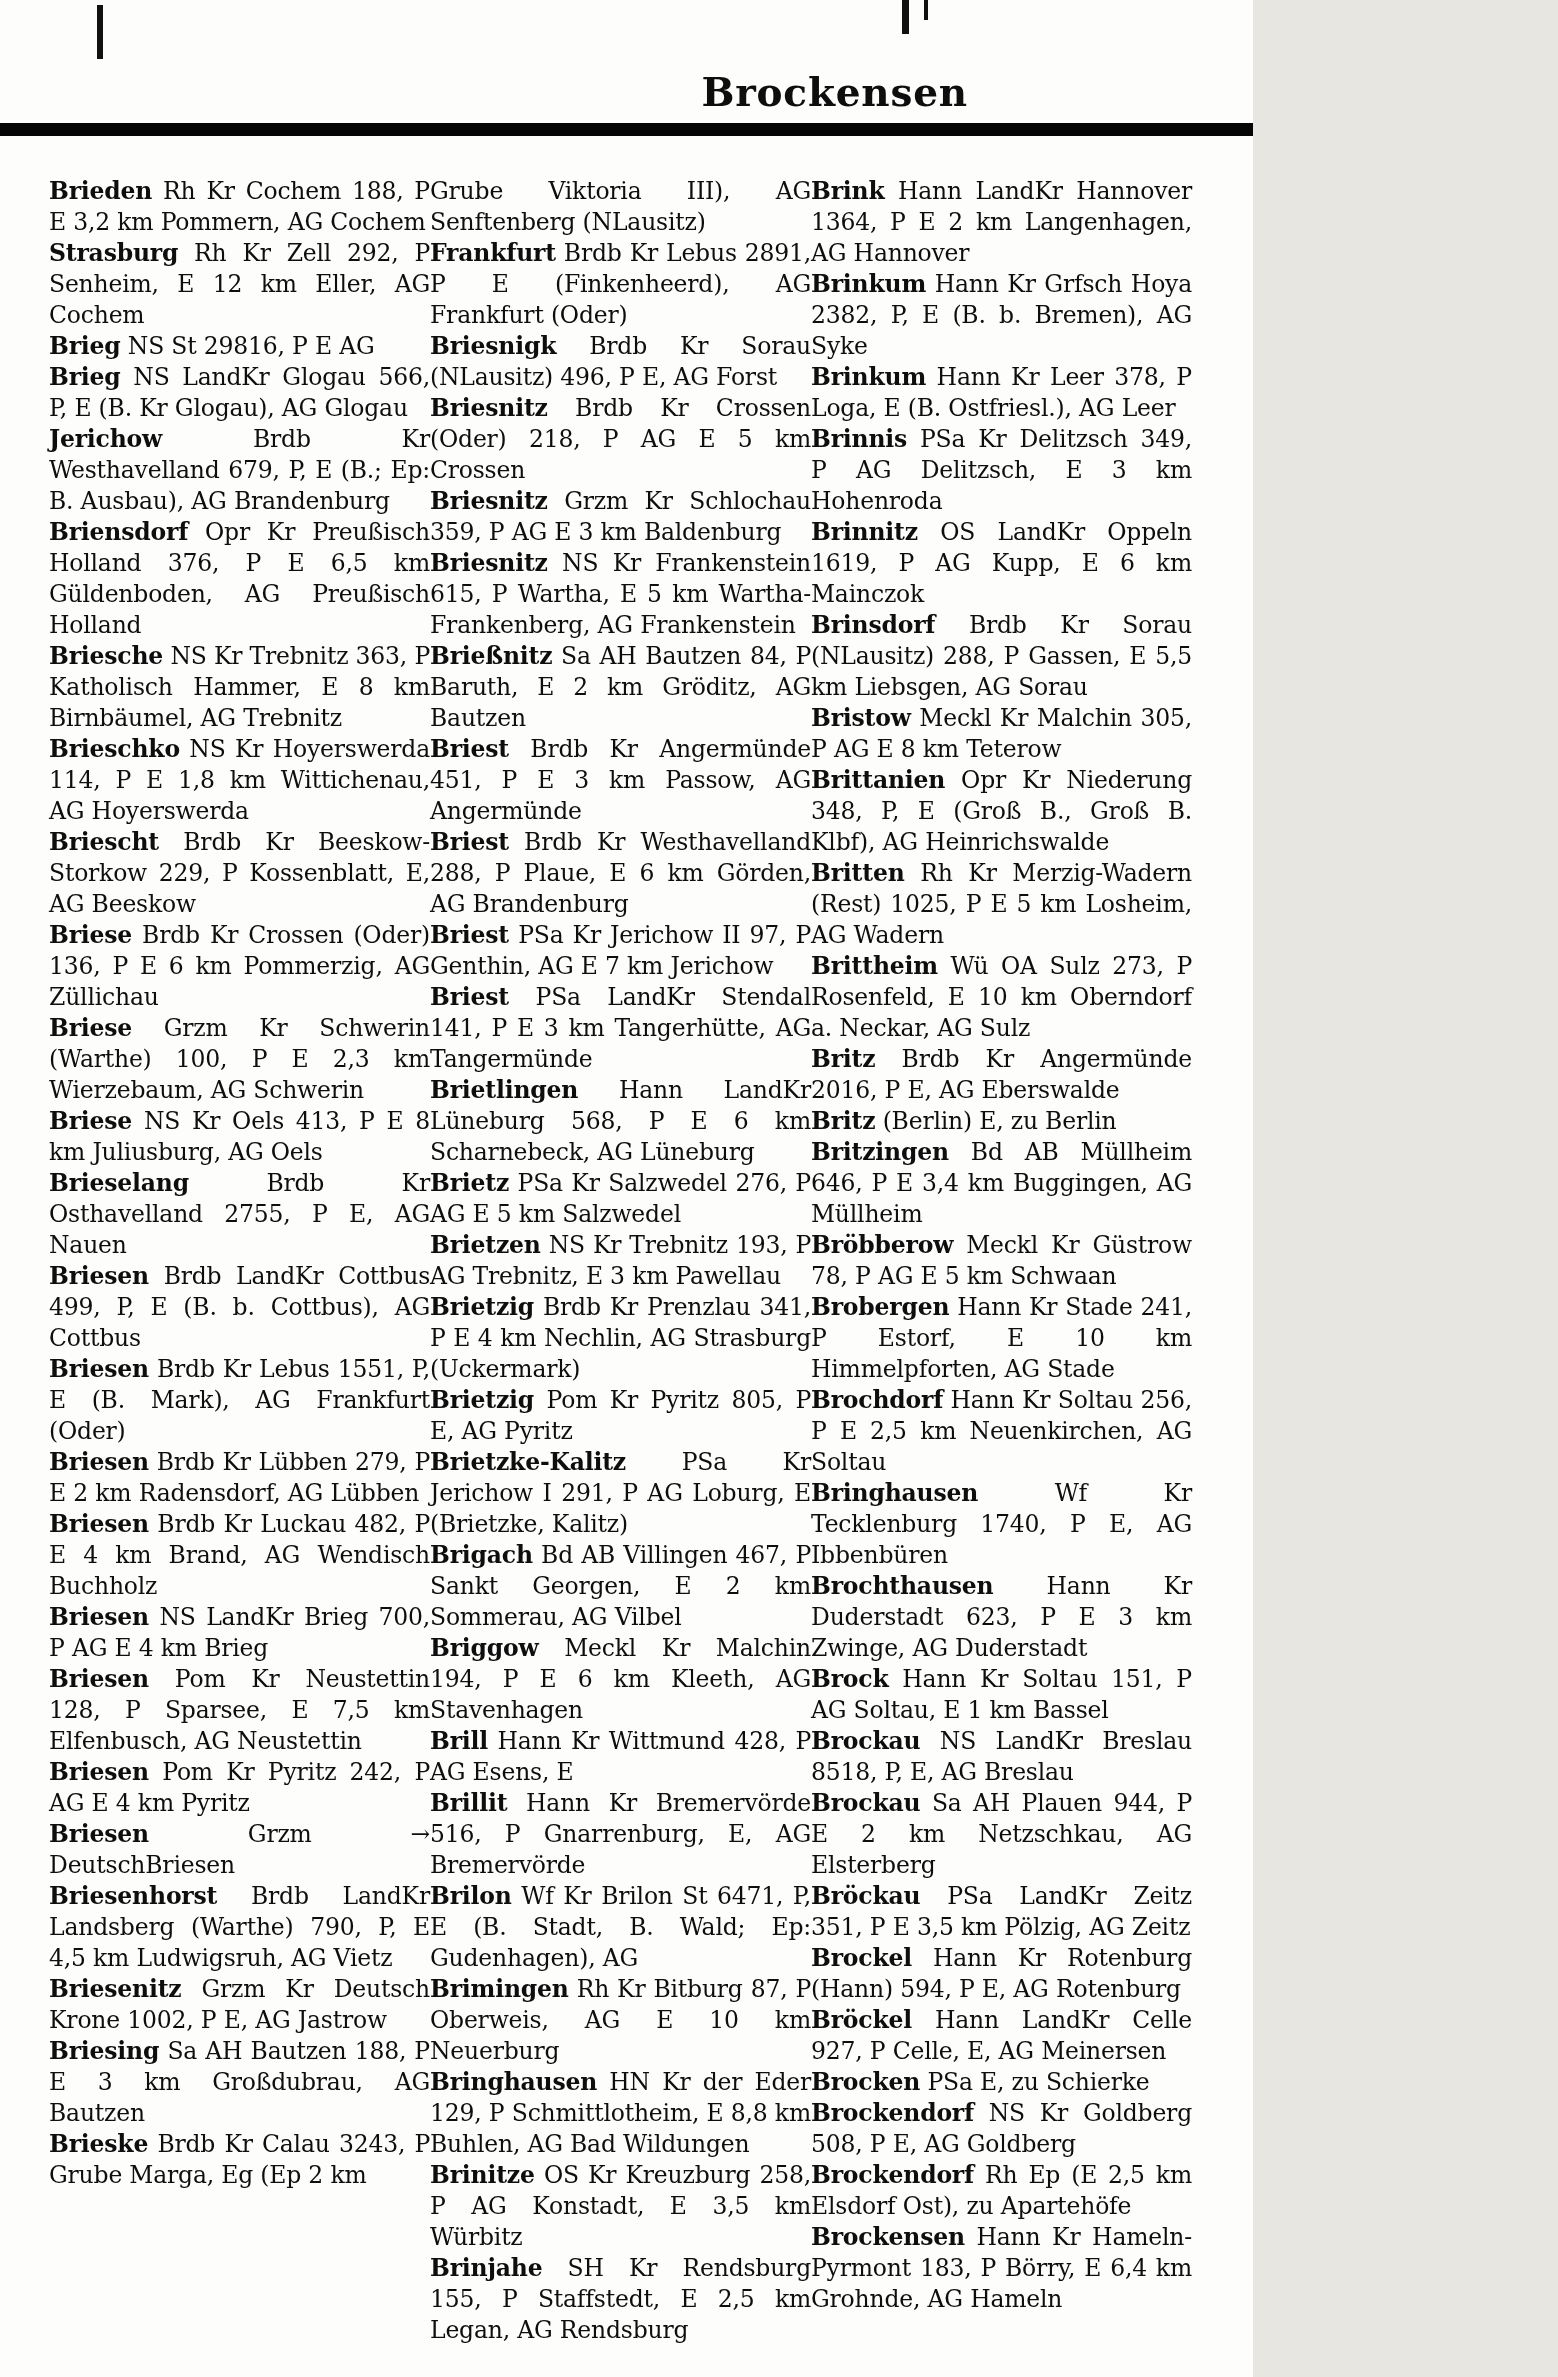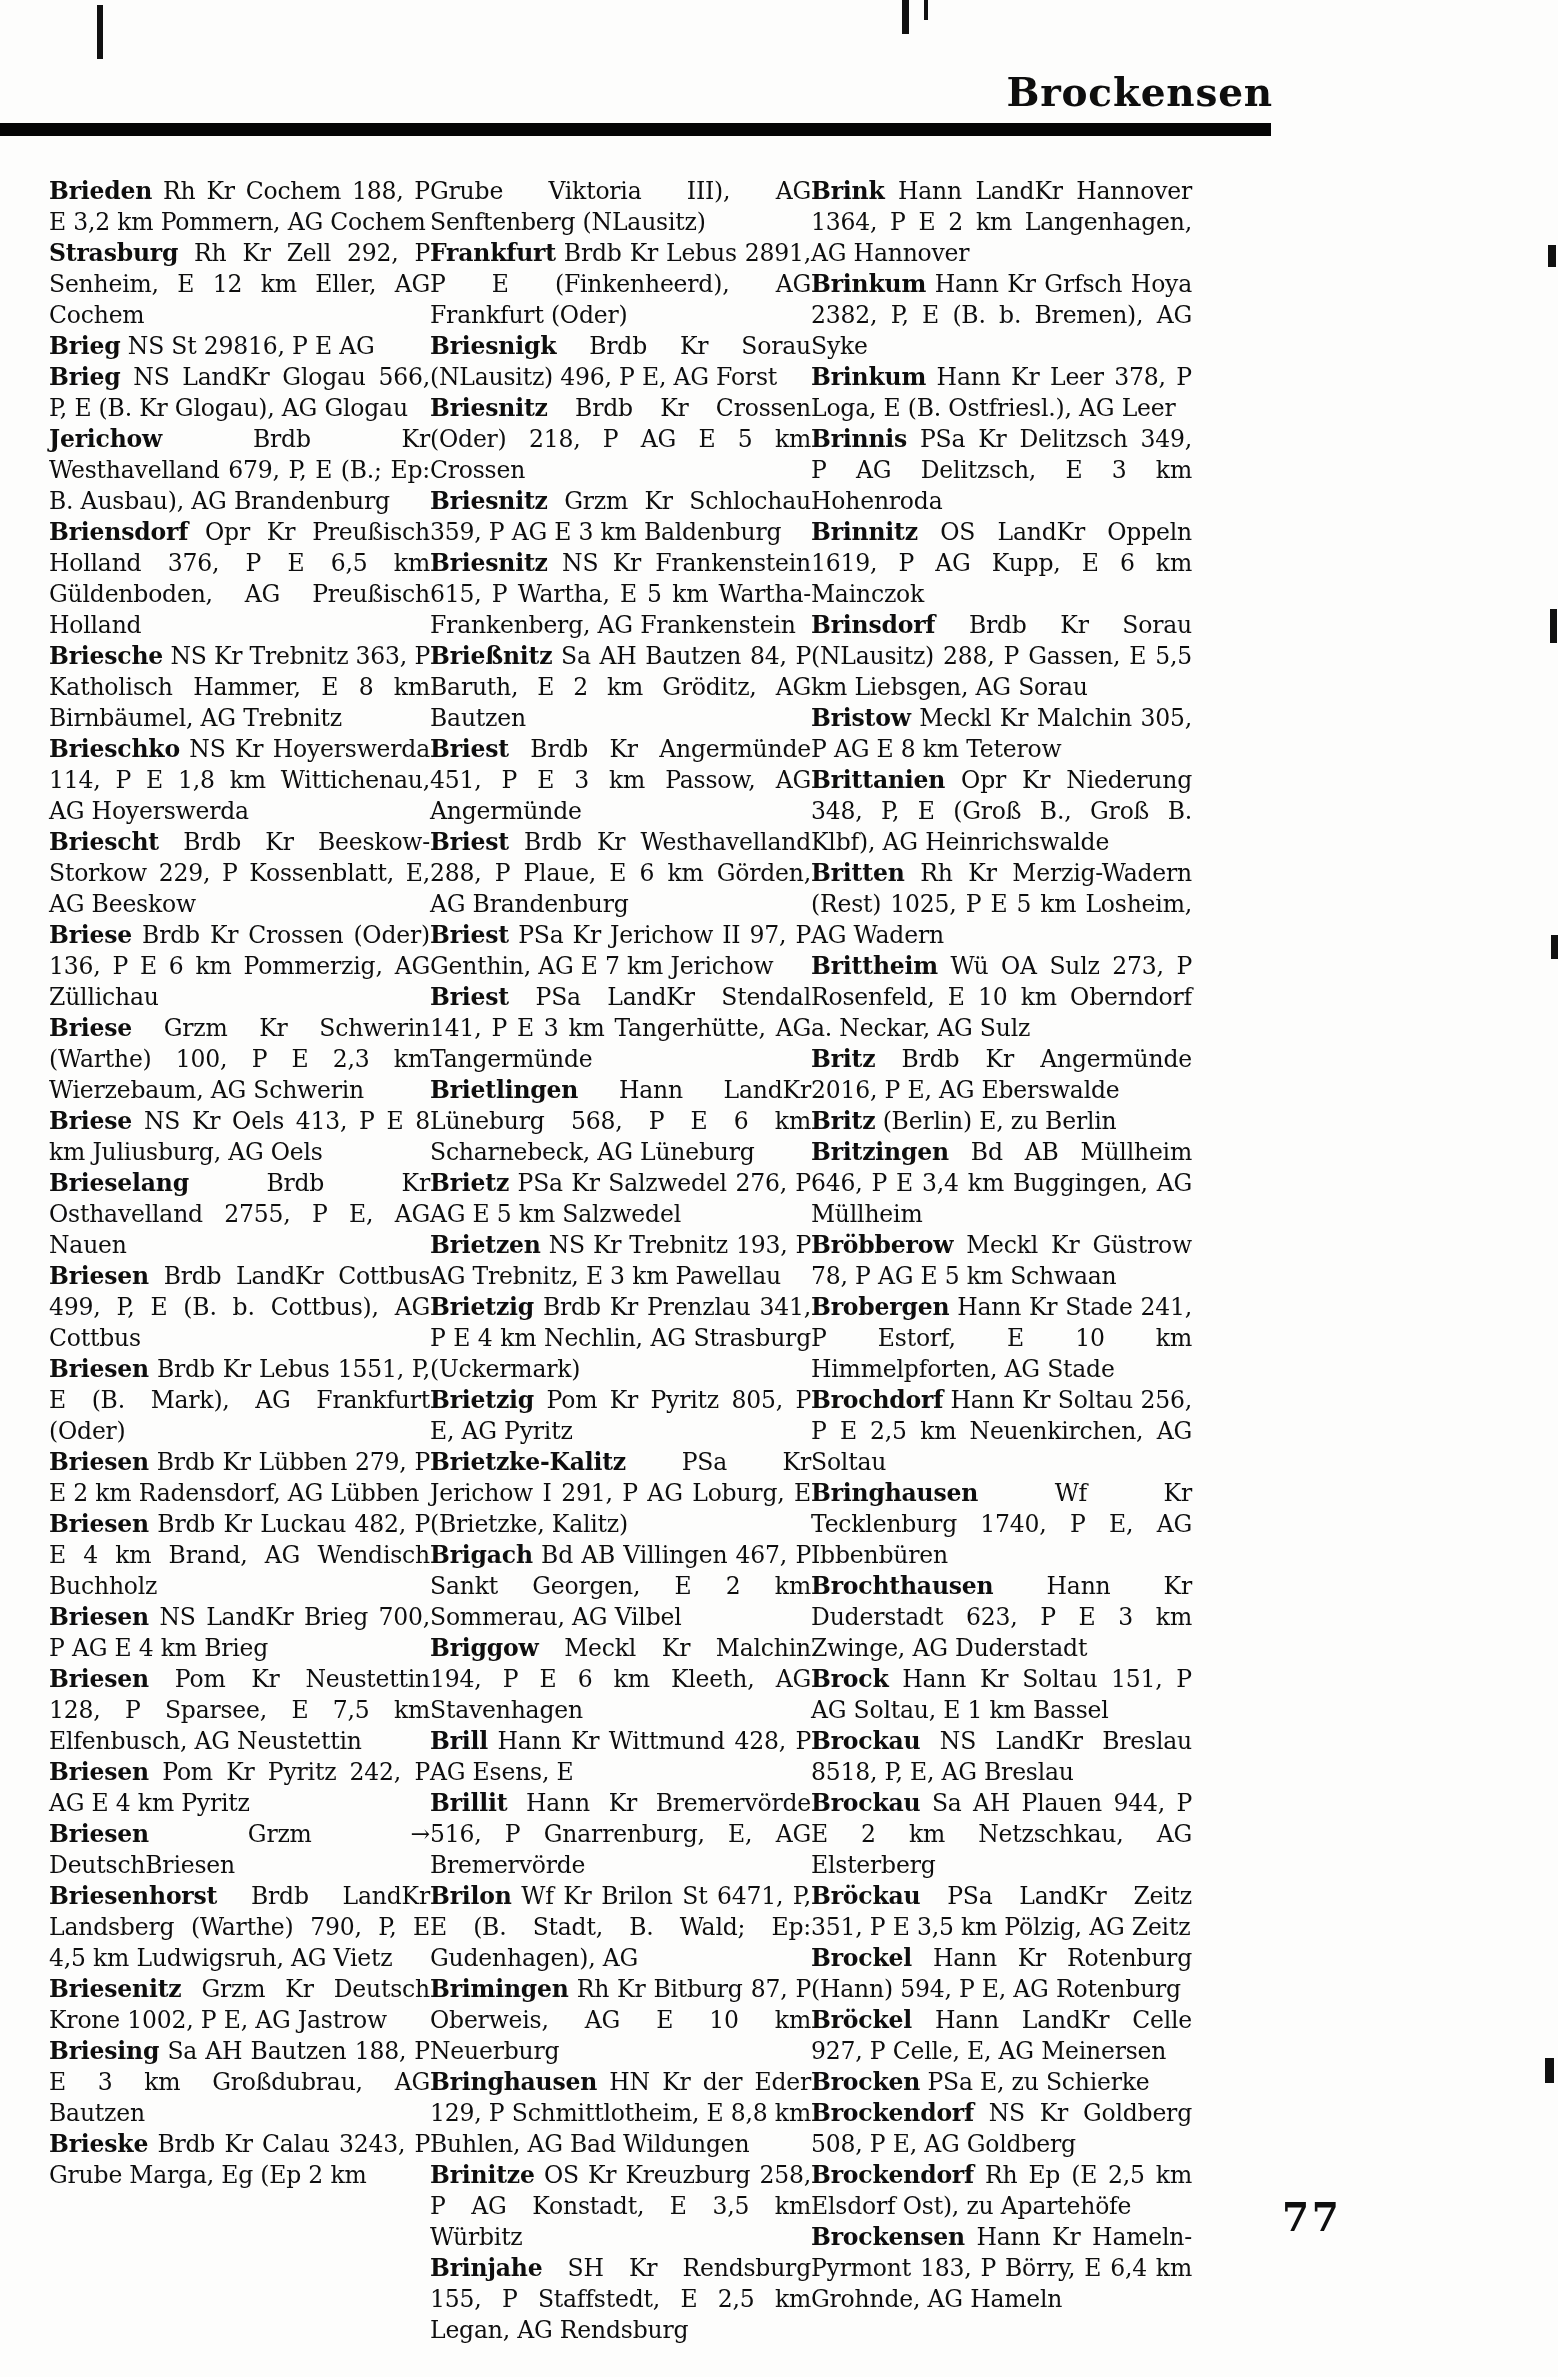--- a/index.html
+++ b/index.html
@@ -1,18 +1,18 @@
 <!DOCTYPE html>
 <html style="font-size:13.4px"><head>
 <meta charset="utf-8">
 <style>
   html,body{margin:0;padding:0;background:#e8e6e1;}
   .page{
     position:relative;
-    width:1558px;height:2377px;
+    width:1253px;height:2377px;
     background:#fdfdfc;
     font-family:"DejaVu Serif", serif;
     color:#0e0e0e;
     overflow:hidden;
   }
   .guide-word{
     position:absolute;
     top:69px;right:285px;
     font-size:39px;font-weight:bold;
     letter-spacing:0.8px;

